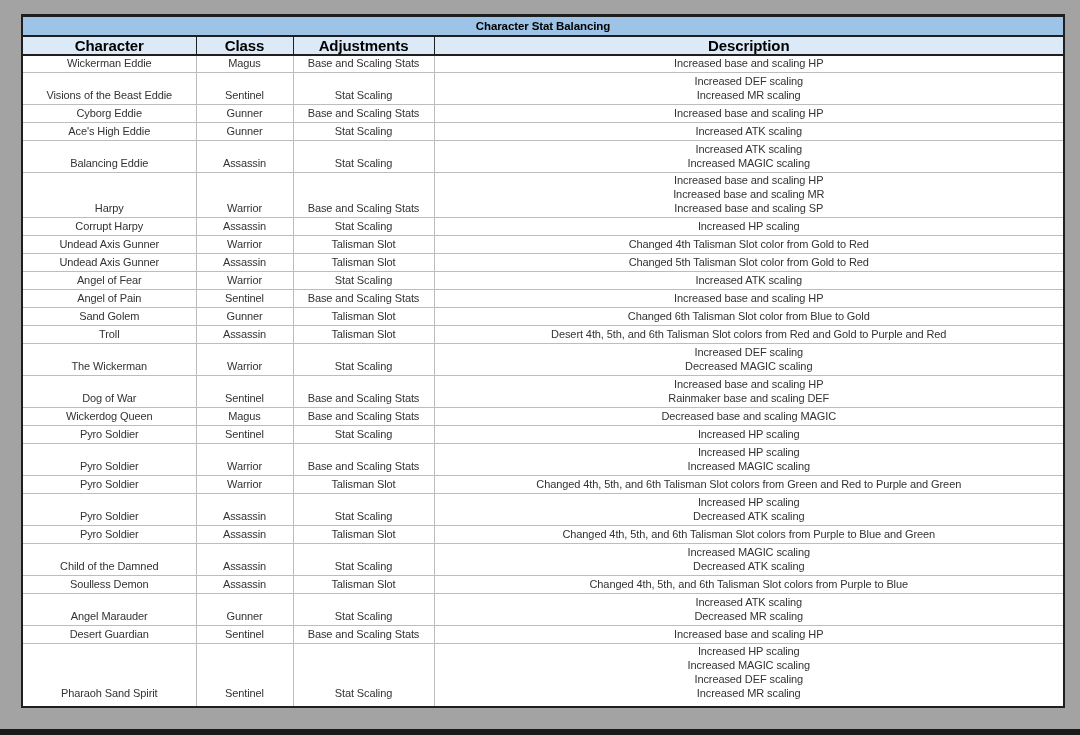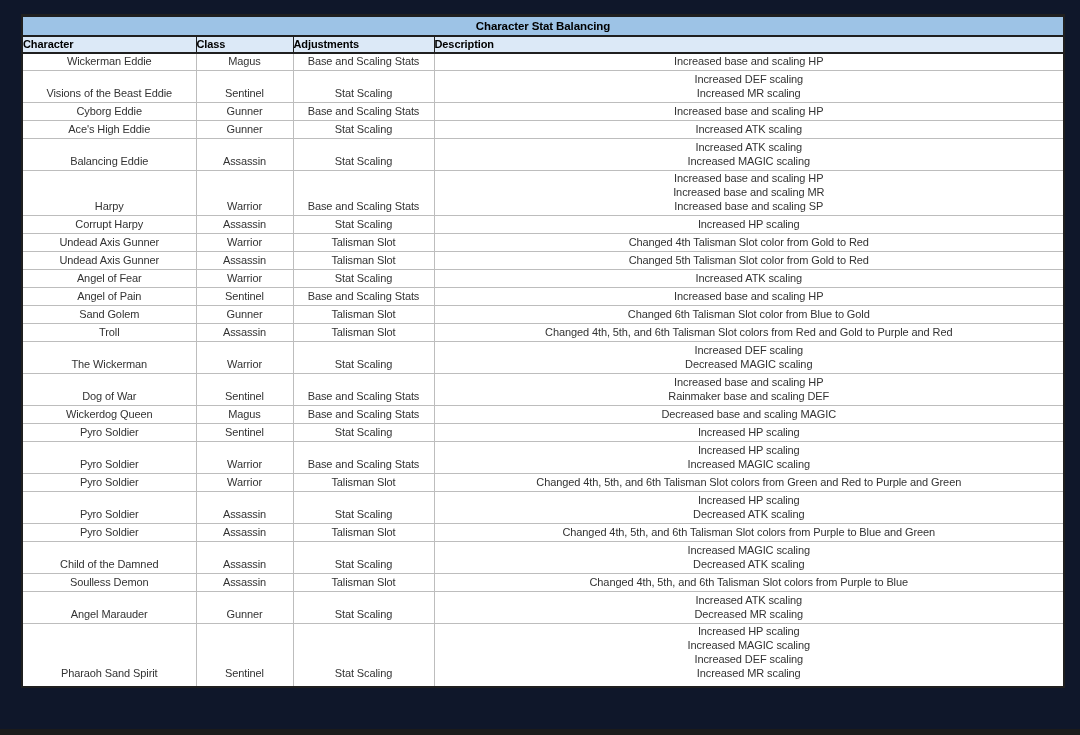--- a/index.html
+++ b/index.html
@@ -5,21 +5,21 @@
   * { margin: 0; padding: 0; box-sizing: border-box; }
   html, body {
     width: 1080px; height: 735px;
     background: #ffffff;
     overflow: hidden;
     font-family: "Liberation Sans", sans-serif;
   }
   #canvas {
     position: relative;
     width: 1080px; height: 735px;
-    background: #0f172a;
+    background: #a3a3a3;
   }
   table.stat-table {
     position: absolute;
     left: 21px; top: 14px;
     width: 1042px;
     border-collapse: collapse;
     table-layout: fixed;
     font-size: 11px;
     letter-spacing: -0.1px;
     color: var(--body-text, #333);
@@ -39,23 +39,23 @@
     height: 20px;
     text-align: center;
     vertical-align: middle;
     border: 1px solid var(--outer-border, #1f1f1f);
     border-bottom: 2px solid var(--outer-border, #1f1f1f);
   }
   tr.header-row th {
     background: var(--header-bg, #DCE9F7);
     color: var(--title-text, #000);
     font-weight: bold;
-    font-size: 11px;
+    font-size: 15px;
     height: 17px;
-    text-align: left;
+    text-align: center;
     vertical-align: middle;
     border: 1px solid var(--outer-border, #1f1f1f);
     border-bottom: 2px solid var(--outer-border, #1f1f1f);
   }
   tbody td {
     text-align: center;
     vertical-align: bottom;
     padding: 0 2px 2px 2px;
     line-height: 14px;
     background: #ffffff;
@@ -195,21 +195,21 @@
           <td>Talisman Slot</td>
           <td>
             <div>Changed 6th Talisman Slot color from Blue to Gold</div>
           </td>
         </tr>
         <tr class="lines-1">
           <td>Troll</td>
           <td>Assassin</td>
           <td>Talisman Slot</td>
           <td>
-            <div>Changed 4th, 5th, and 6th Talisman Slot colors from Red and Gold to Purple and Red</div>
+            <div>Desert 4th, 5th, and 6th Talisman Slot colors from Red and Gold to Purple and Red</div>
           </td>
         </tr>
         <tr class="lines-2">
           <td>The Wickerman</td>
           <td>Warrior</td>
           <td>Stat Scaling</td>
           <td>
             <div>Increased DEF scaling</div>
             <div>Decreased MAGIC scaling</div>
           </td>
@@ -290,20 +290,28 @@
             <div>Changed 4th, 5th, and 6th Talisman Slot colors from Purple to Blue</div>
           </td>
         </tr>
         <tr class="lines-2">
           <td>Angel Marauder</td>
           <td>Gunner</td>
           <td>Stat Scaling</td>
           <td>
             <div>Increased ATK scaling</div>
             <div>Decreased MR scaling</div>
+          </td>
+        </tr>
+        <tr class="lines-1">
+          <td>Desert Guardian</td>
+          <td>Sentinel</td>
+          <td>Base and Scaling Stats</td>
+          <td>
+            <div>Increased base and scaling HP</div>
           </td>
         </tr>
         <tr class="lines-4">
           <td>Pharaoh Sand Spirit</td>
           <td>Sentinel</td>
           <td>Stat Scaling</td>
           <td>
             <div>Increased HP scaling</div>
             <div>Increased MAGIC scaling</div>
             <div>Increased DEF scaling</div>

